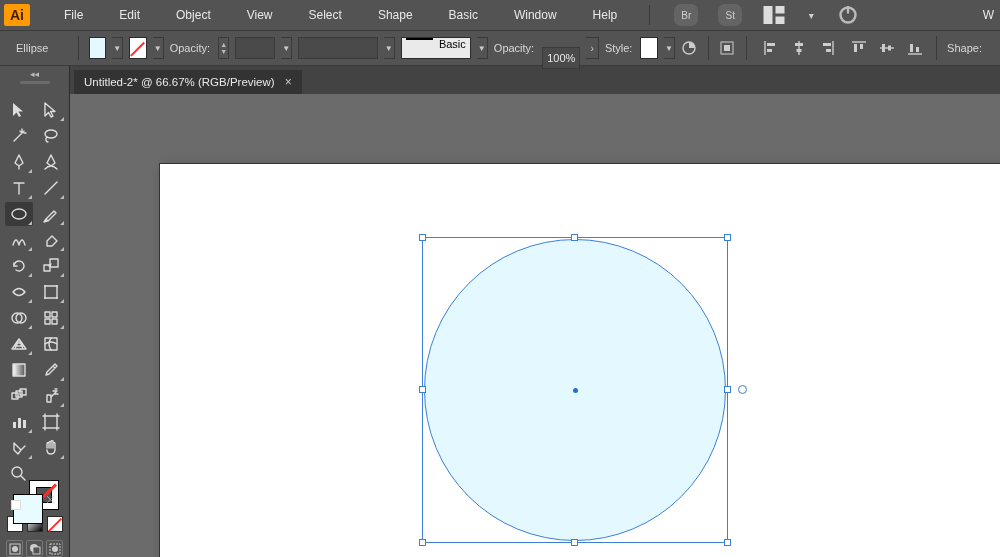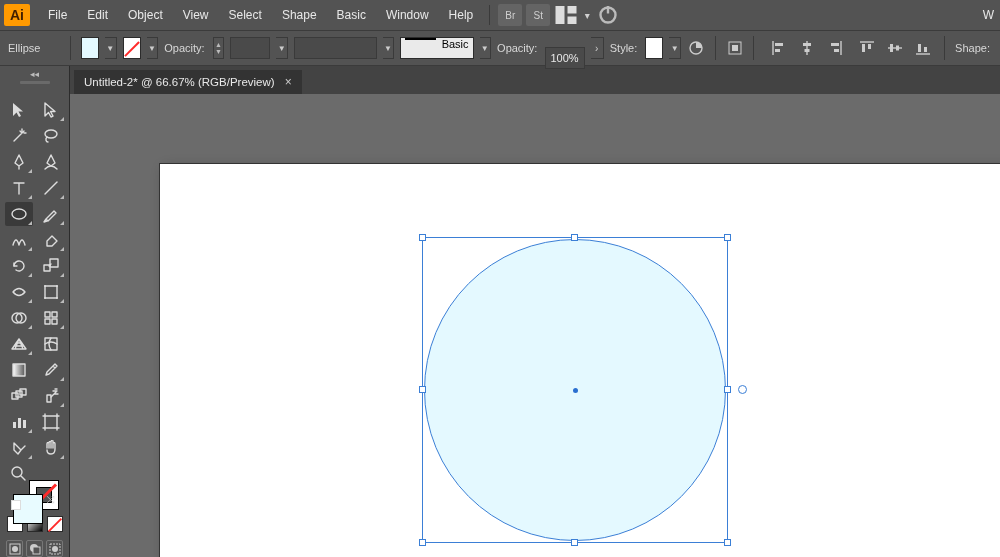--- a/index.html
+++ b/index.html
@@ -5,45 +5,45 @@
   * { box-sizing: border-box; margin: 0; padding: 0; user-select: none; }
   html, body { width: 1000px; height: 557px; overflow: hidden; font-family: "Segoe UI", Tahoma, sans-serif; font-size: 12px; color: #e8e8e8; background: #535353; }
 
   
   #menubar {
     height: 30px;
     background: #535353;
     display: flex;
     align-items: center;
     padding-left: 4px;
-    gap: 0px;
+    gap: 16px;
   }
   #ai-logo {
     width: 26px; height: 22px; background: #ff9a00; color: #421f00;
     font-weight: 700; font-size: 14px; display: flex; align-items: center;
     justify-content: center; border-radius: 2px; margin-right: 8px;
   }
   .menu-item { padding: 6px 10px; color: #e8e8e8; cursor: default; }
   .menu-sep { width: 1px; height: 20px; background: #3a3a3a; margin: 0 6px; }
   .menu-icon {
     width: 24px; height: 22px; display: flex; align-items: center;
     justify-content: center; margin: 0 2px; color: #d0d0d0;
-    background: #646464; border-radius: 2px; font-size: 10px;
+    background: #646464; border-radius: 7px; font-size: 10px;
   }
   .menu-icon.plain { background: transparent; }
   .menu-right { margin-left: auto; padding-right: 6px; color: #e8e8e8; }
 
   
   #controlbar {
     height: 36px;
     background: #535353;
     border-top: 1px solid #3b3b3b;
     border-bottom: 1px solid #3b3b3b;
     display: flex; align-items: center;
-    padding: 0 8px;
+    padding: 0 16px;
     gap: 6px;
     font-size: 11px;
   }
   .ctl-label { color: #d8d8d8; margin-right: 2px; }
   .swatch {
     width: 22px; height: 22px; border: 1px solid #2b2b2b; position: relative;
     background: #fff;
   }
   .swatch.nostroke::after {
     content: ""; position: absolute; left: -2px; right: -2px; top: 50%;

